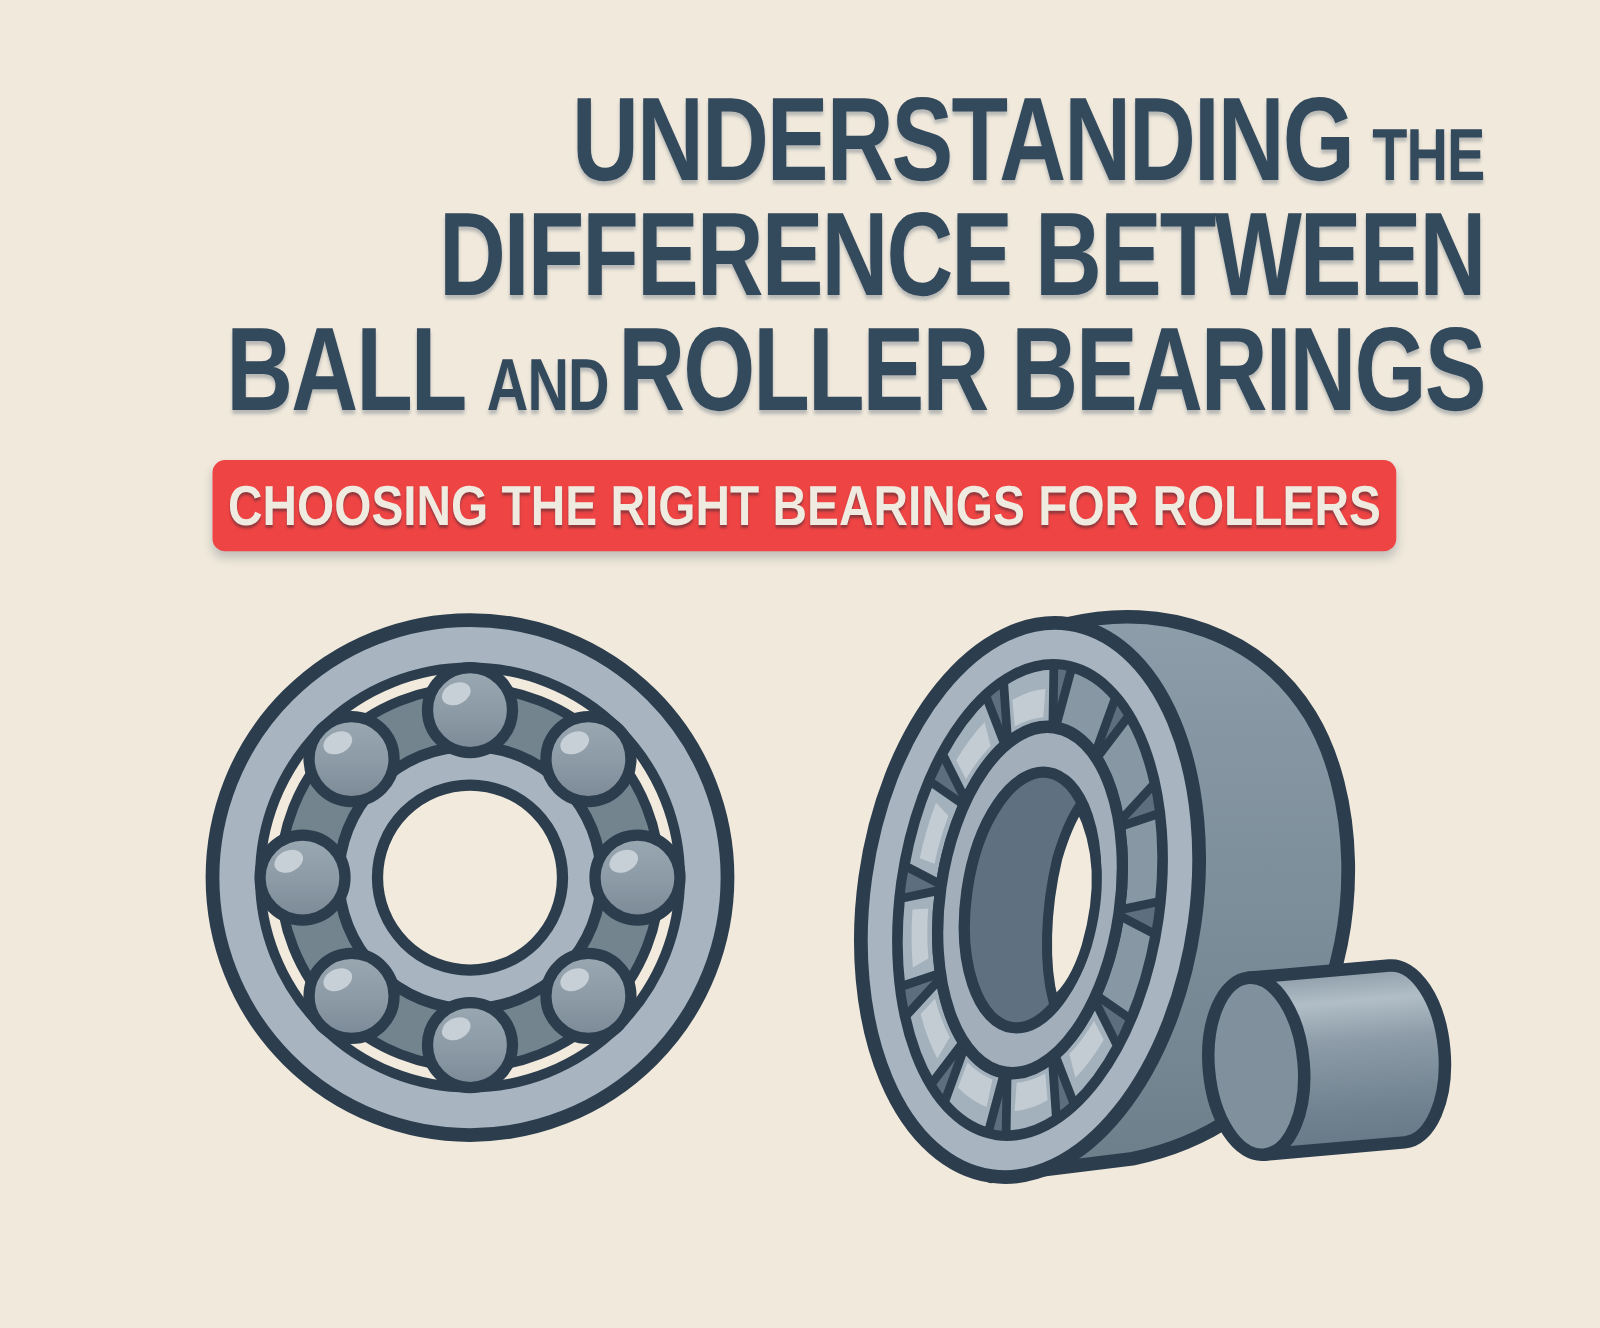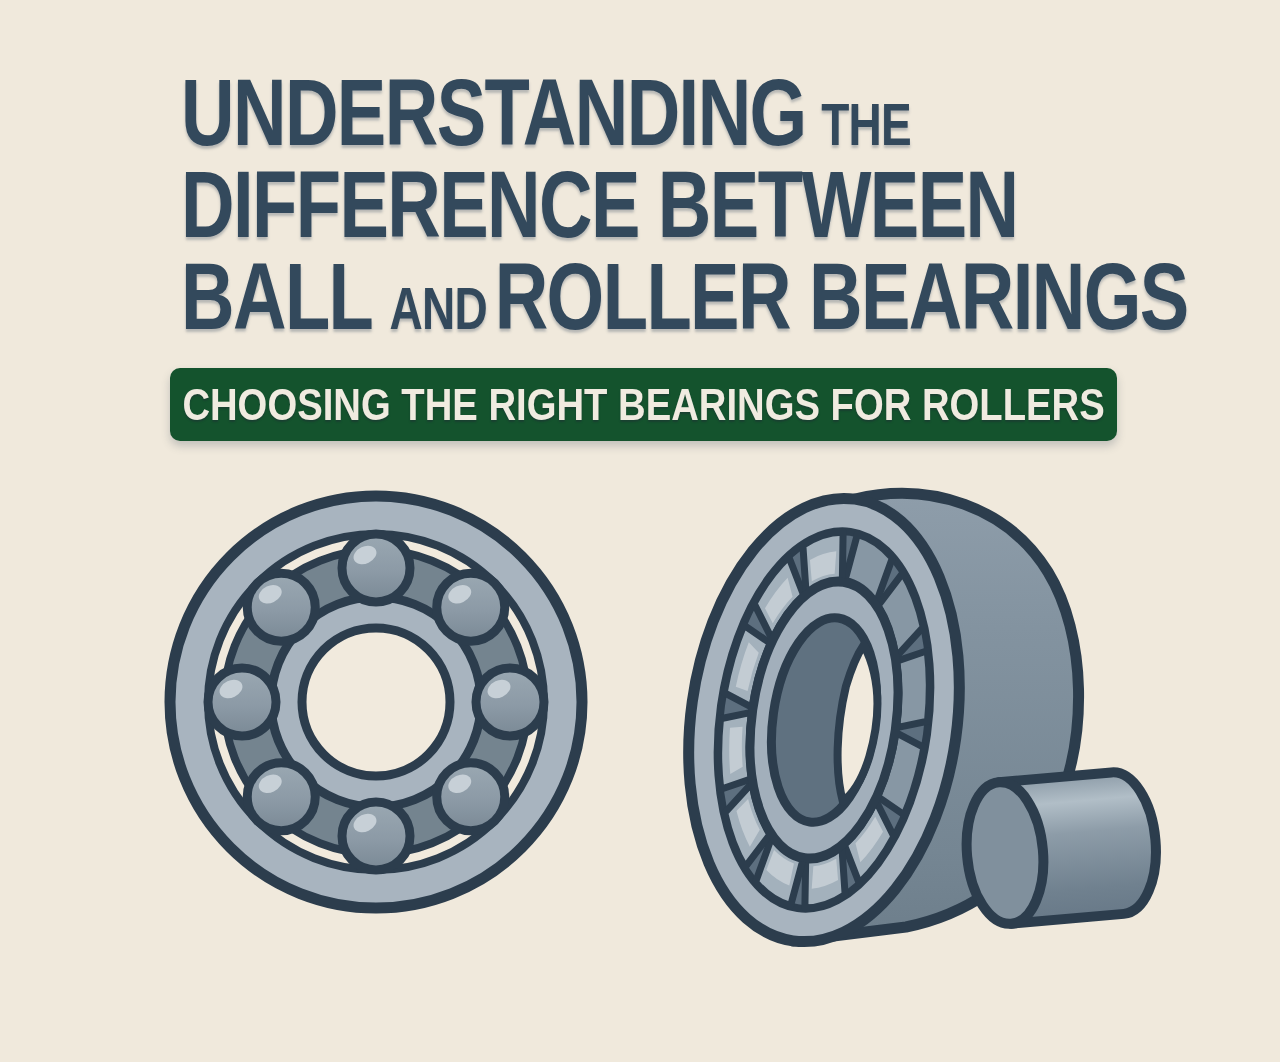--- a/index.html
+++ b/index.html
@@ -2,20 +2,21 @@
 <html><head>
 <meta charset="utf-8">
 <style>
   html,body{margin:0;padding:0;}
   .page{
     position:relative;
     width:1280px;height:1062px;
     background:#f0e9dc;
     overflow:hidden;
     font-family:"Liberation Sans", sans-serif;
+    text-align:right;
   }
   
   .title-block{
     position:absolute;left:181px;top:66px;
     color:#33495c;
     font-weight:700;
     text-shadow:0 3px 3px rgba(76,92,108,.35);
     white-space:nowrap;
   }
   .title-line{
@@ -61,21 +62,21 @@
 <body>
 
 <div class="page" style="background: rgb(240, 233, 220);">
 
   <header class="title-block" style="color: rgb(51, 73, 92);">
     <span class="title-line"><span>UNDERSTANDING</span><span class="title-small sp-left">THE</span></span>
     <span class="title-line"><span>DIFFERENCE BETWEEN</span></span>
     <span class="title-line"><span>BALL</span><span class="title-small sp-both">AND</span><span>ROLLER BEARINGS</span></span>
   </header>
 
-  <div class="banner" style="background: #14532d;">
+  <div class="banner" style="background: #ef4444;">
     <span class="banner-text" style="color: rgb(240, 235, 224);">CHOOSING THE RIGHT BEARINGS FOR ROLLERS</span>
   </div>
 
   <svg class="art" viewBox="0 0 1280 1062">
     <defs>
       <linearGradient id="ballGrad" x1="0" y1="0" x2="0" y2="1">
         <stop offset="0" stop-color="#9aa8b2"></stop>
         <stop offset="0.55" stop-color="#8c9aa6"></stop>
         <stop offset="1" stop-color="#7a8995"></stop>
       </linearGradient>

